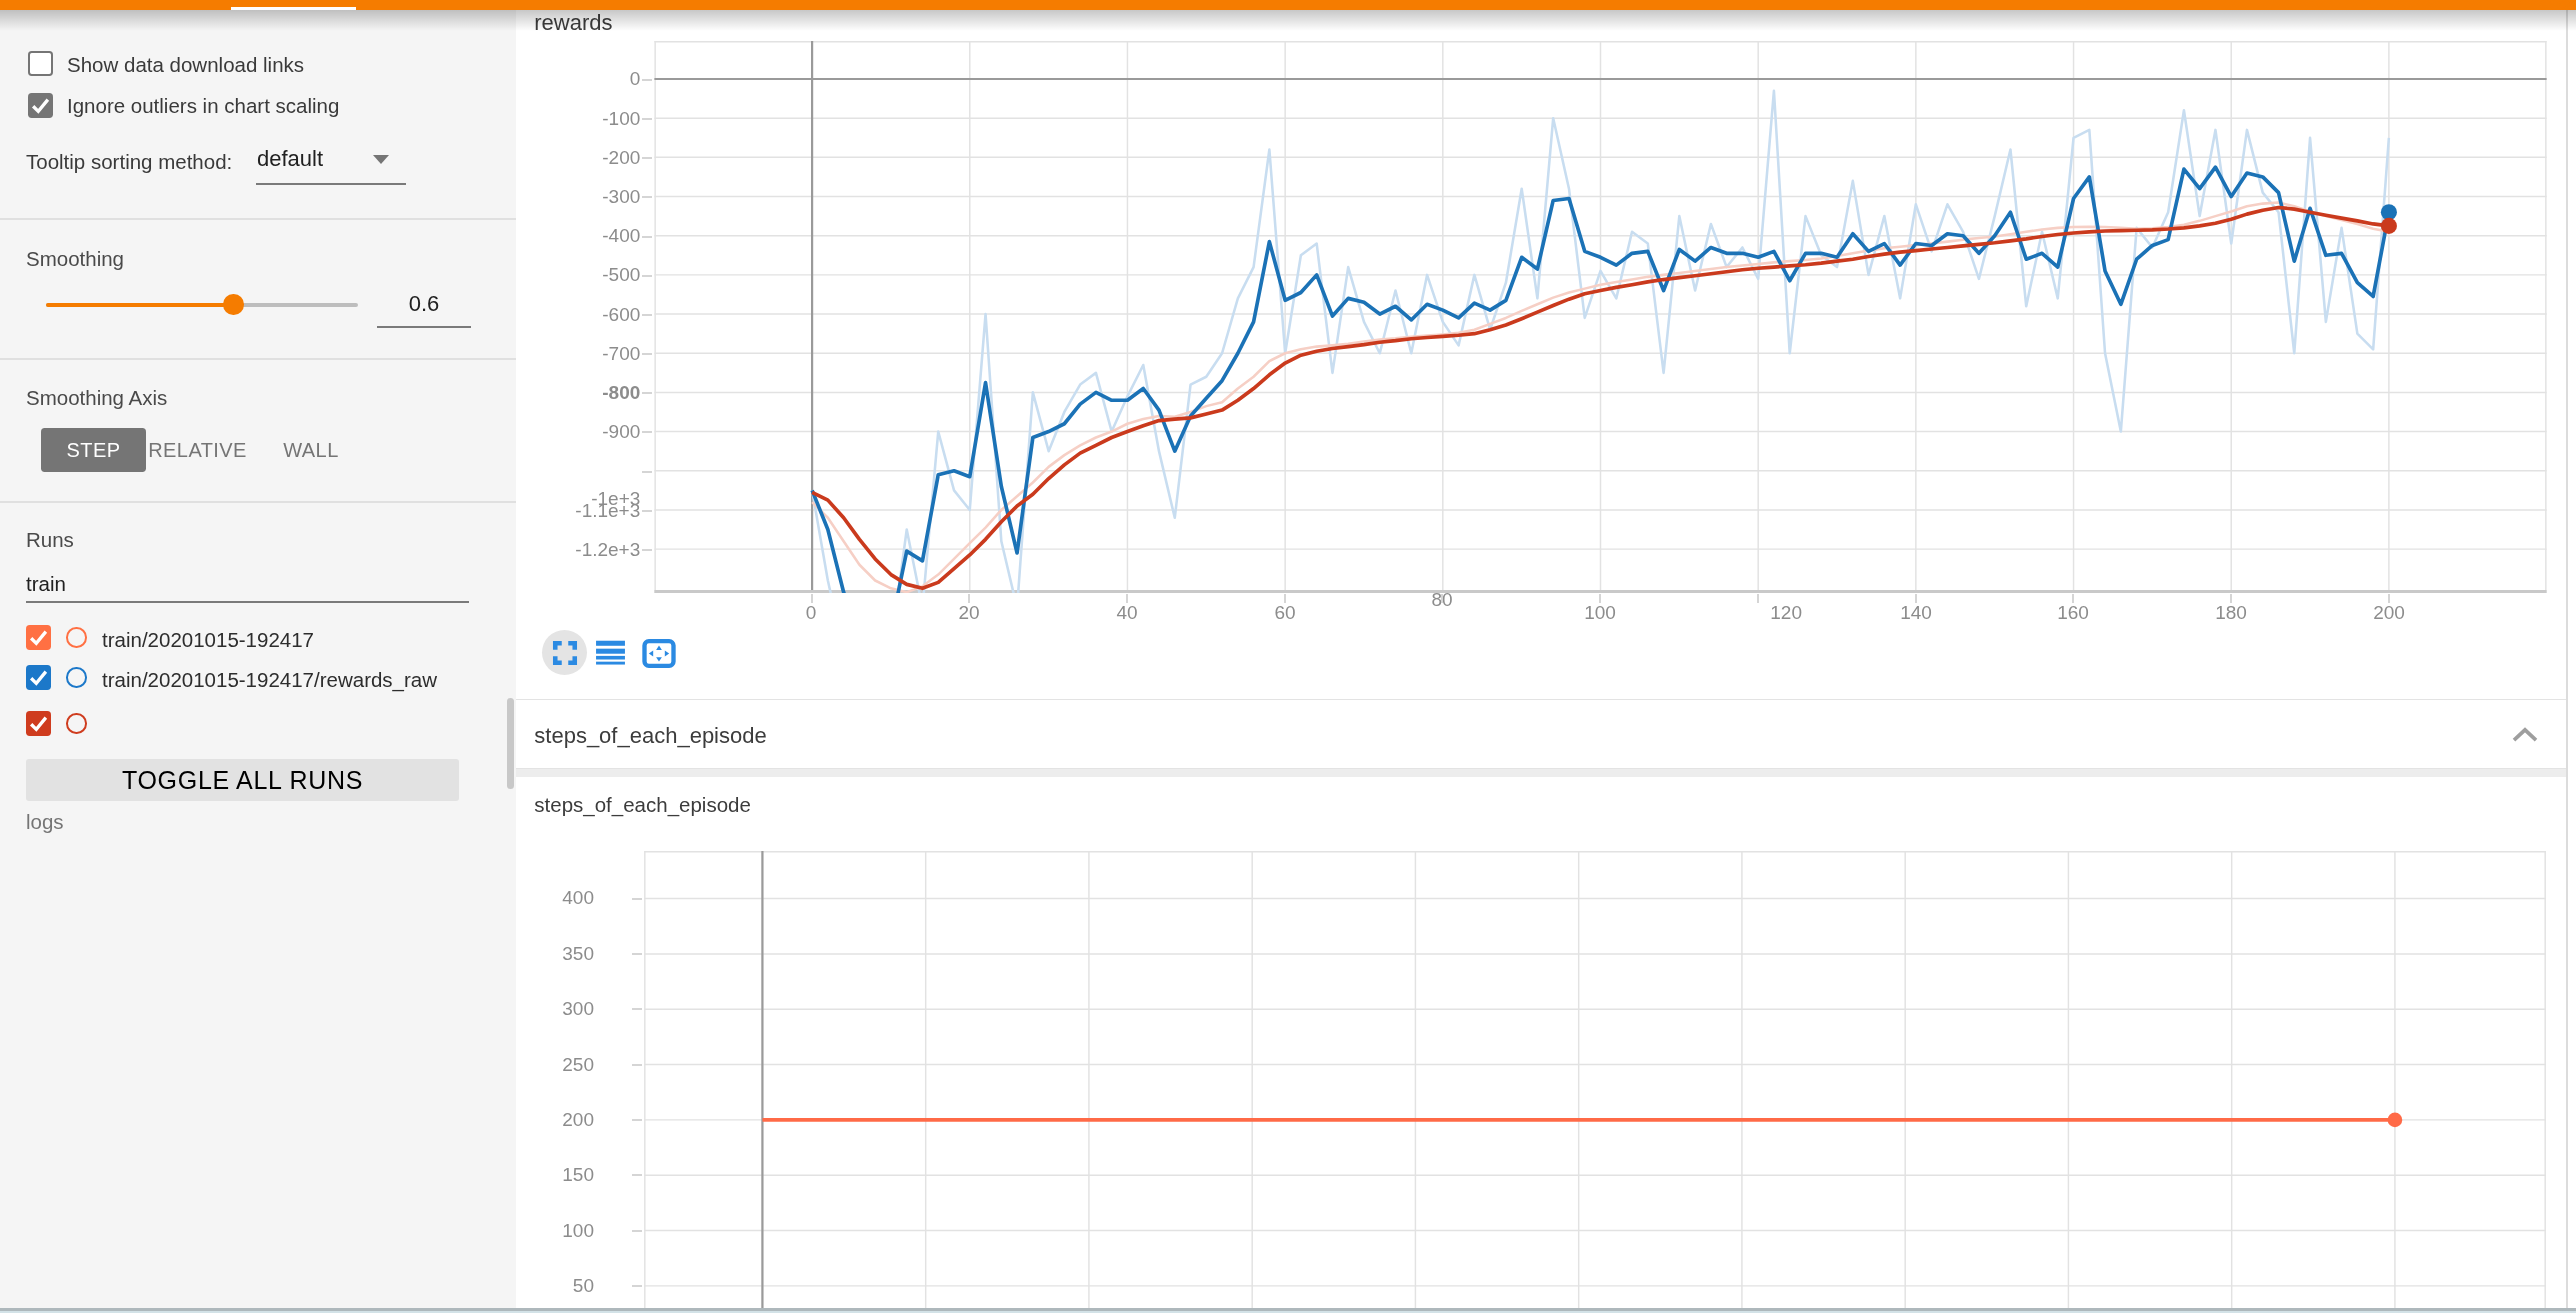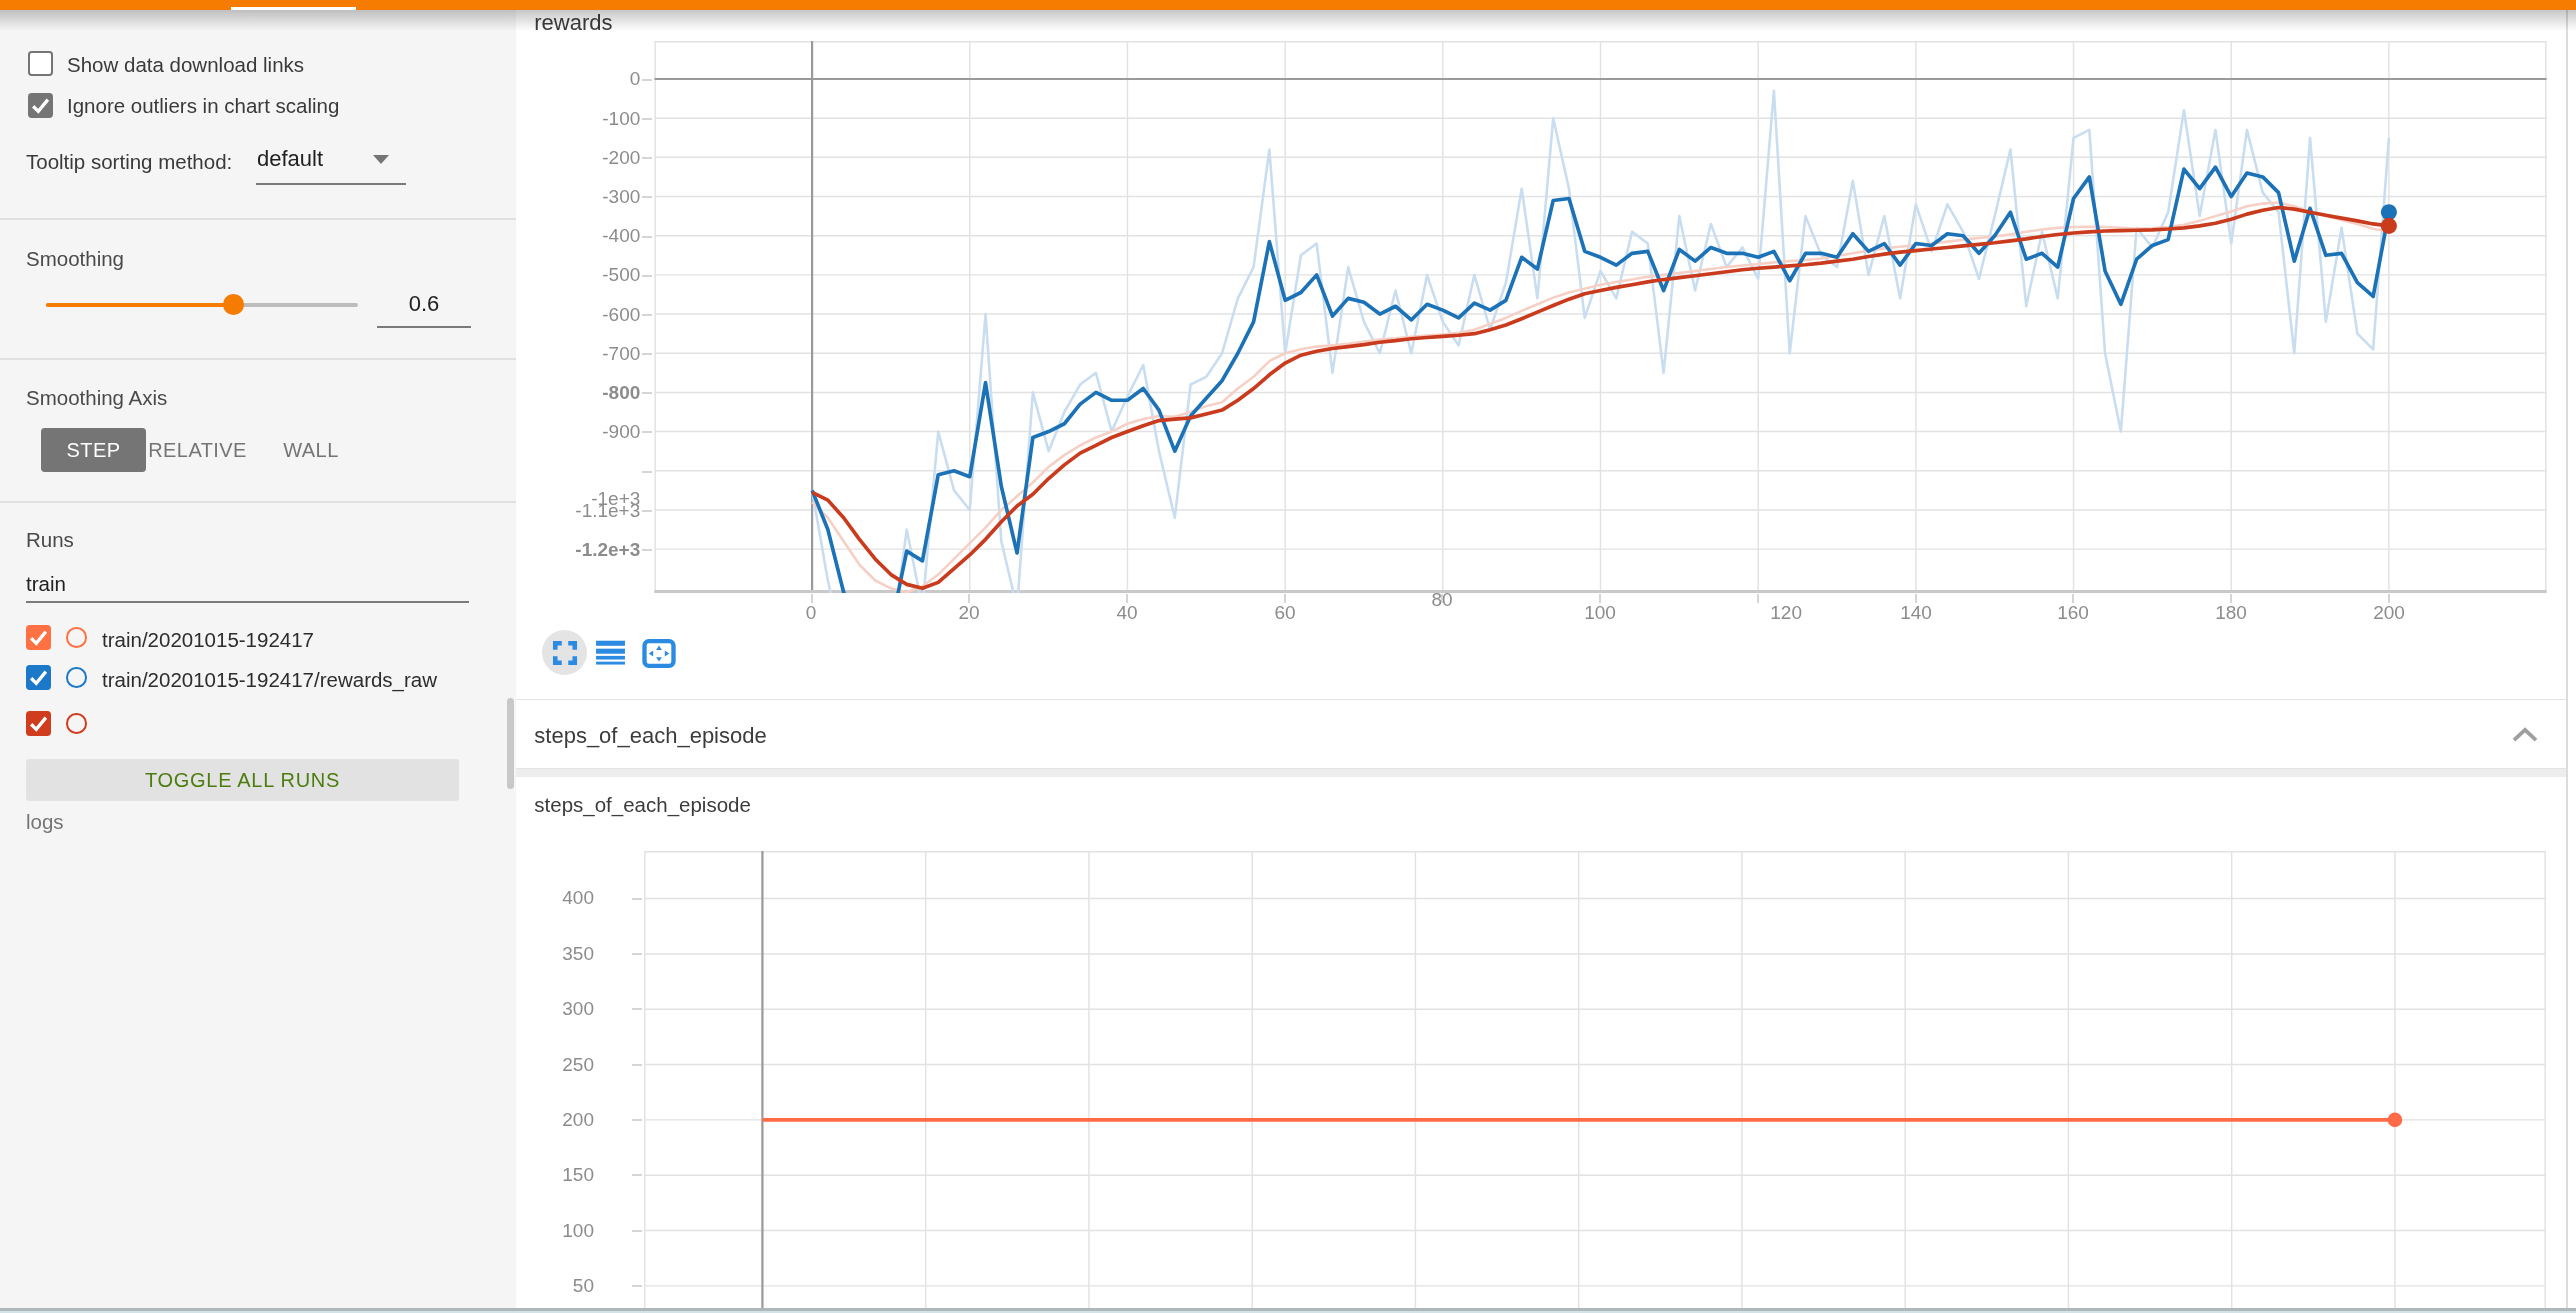--- a/index.html
+++ b/index.html
@@ -23,21 +23,21 @@
   .tri-down{width:0;height:0;border-left:8px solid transparent;border-right:8px solid transparent;
             border-top:9.5px solid #757575;}
   #slider-track{height:3.7px;background:#bdbdbd;border-radius:2.2px;}
   #slider-fill{height:3.7px;background:#f57c00;border-radius:2.2px;}
   #slider-handle{width:20.5px;height:20.5px;border-radius:50%;background:#f57c00;}
   .axis-btn{height:44px;font-size:20px;display:flex;align-items:center;justify-content:center;
             border-radius:3.7px;letter-spacing:0.4px;}
   .axis-btn.sel{background:#757575;color:#ffffff;}
   .axis-btn.unsel{color:#757575;}
   .radio{width:20.5px;height:20.5px;border-radius:50%;box-sizing:border-box;background:transparent;}
-  #toggle-btn{background:#e2e2e2;color:#4d7c0f;font-size:20px;letter-spacing:0.7px;
+  #toggle-btn{background:#e2e2e2;color:#000000;font-size:25px;letter-spacing:0.7px;
      display:flex;align-items:center;justify-content:center;border-radius:2.9px;}
   .run-label{font-size:20.5px;color:#2d2d2d;line-height:25px;width:377px;word-break:break-all;}
   #sb-scroll{left:507px;top:698px;width:7.3px;height:91px;background:#c8c8c8;border-radius:3.7px;}
   
   #main-bg{left:516px;top:10.2px;width:2052px;height:1298px;background:#ededed;}
   .card{background:#ffffff;}
   .chart-title{font-size:22px;color:#3c3c3c;}
   .tick{position:absolute;font-size:19px;color:#8c8c8c;}
   .ytick{text-align:right;}
   .xtick{text-align:center;}
@@ -221,21 +221,21 @@
       <div class="tick ytick" style="left: 7.3px; top: 333px; width: 117px;">-700</div>
       <div class="tickdash-y" style="left: 126px; top: 343px; width: 9.5px;"></div>
       <div class="tick ytick" style="left: 7.3px; top: 372px; width: 117px; font-weight: bold;">-800</div>
       <div class="tickdash-y" style="left: 126px; top: 382px; width: 9.5px;"></div>
       <div class="tick ytick" style="left: 7.3px; top: 411px; width: 117px;">-900</div>
       <div class="tickdash-y" style="left: 126px; top: 421px; width: 9.5px;"></div>
       <div class="tick ytick" style="left: 7.3px; top: 450px; width: 117px; margin-top: 28px;">-1e+3</div>
       <div class="tickdash-y" style="left: 126px; top: 461px; width: 9.5px;"></div>
       <div class="tick ytick" style="left: 7.3px; top: 490px; width: 117px;">-1.1e+3</div>
       <div class="tickdash-y" style="left: 126px; top: 500px; width: 9.5px;"></div>
-      <div class="tick ytick" style="left: 7.3px; top: 529px; width: 117px; font-weight: bold;">-1.2e+3</div>
+      <div class="tick ytick" style="left: 7.3px; top: 529px; width: 117px;">-1.2e+3</div>
       <div class="tickdash-y" style="left: 126px; top: 539px; width: 9.5px;"></div>
       <div class="tick xtick" style="left: 251px; top: 592px; width: 88px;">0</div>
       <div class="tickdash-x" style="left: 295px; top: 584px; height: 8.8px;"></div>
       <div class="tick xtick" style="left: 409px; top: 592px; width: 88px;">20</div>
       <div class="tickdash-x" style="left: 452px; top: 584px; height: 8.8px;"></div>
       <div class="tick xtick" style="left: 567px; top: 592px; width: 88px;">40</div>
       <div class="tickdash-x" style="left: 610px; top: 584px; height: 8.8px;"></div>
       <div class="tick xtick" style="left: 725px; top: 592px; width: 88px;">60</div>
       <div class="tickdash-x" style="left: 768px; top: 584px; height: 8.8px;"></div>
       <div class="tick xtick" style="left: 882px; top: 579px; width: 88px;">80</div>

